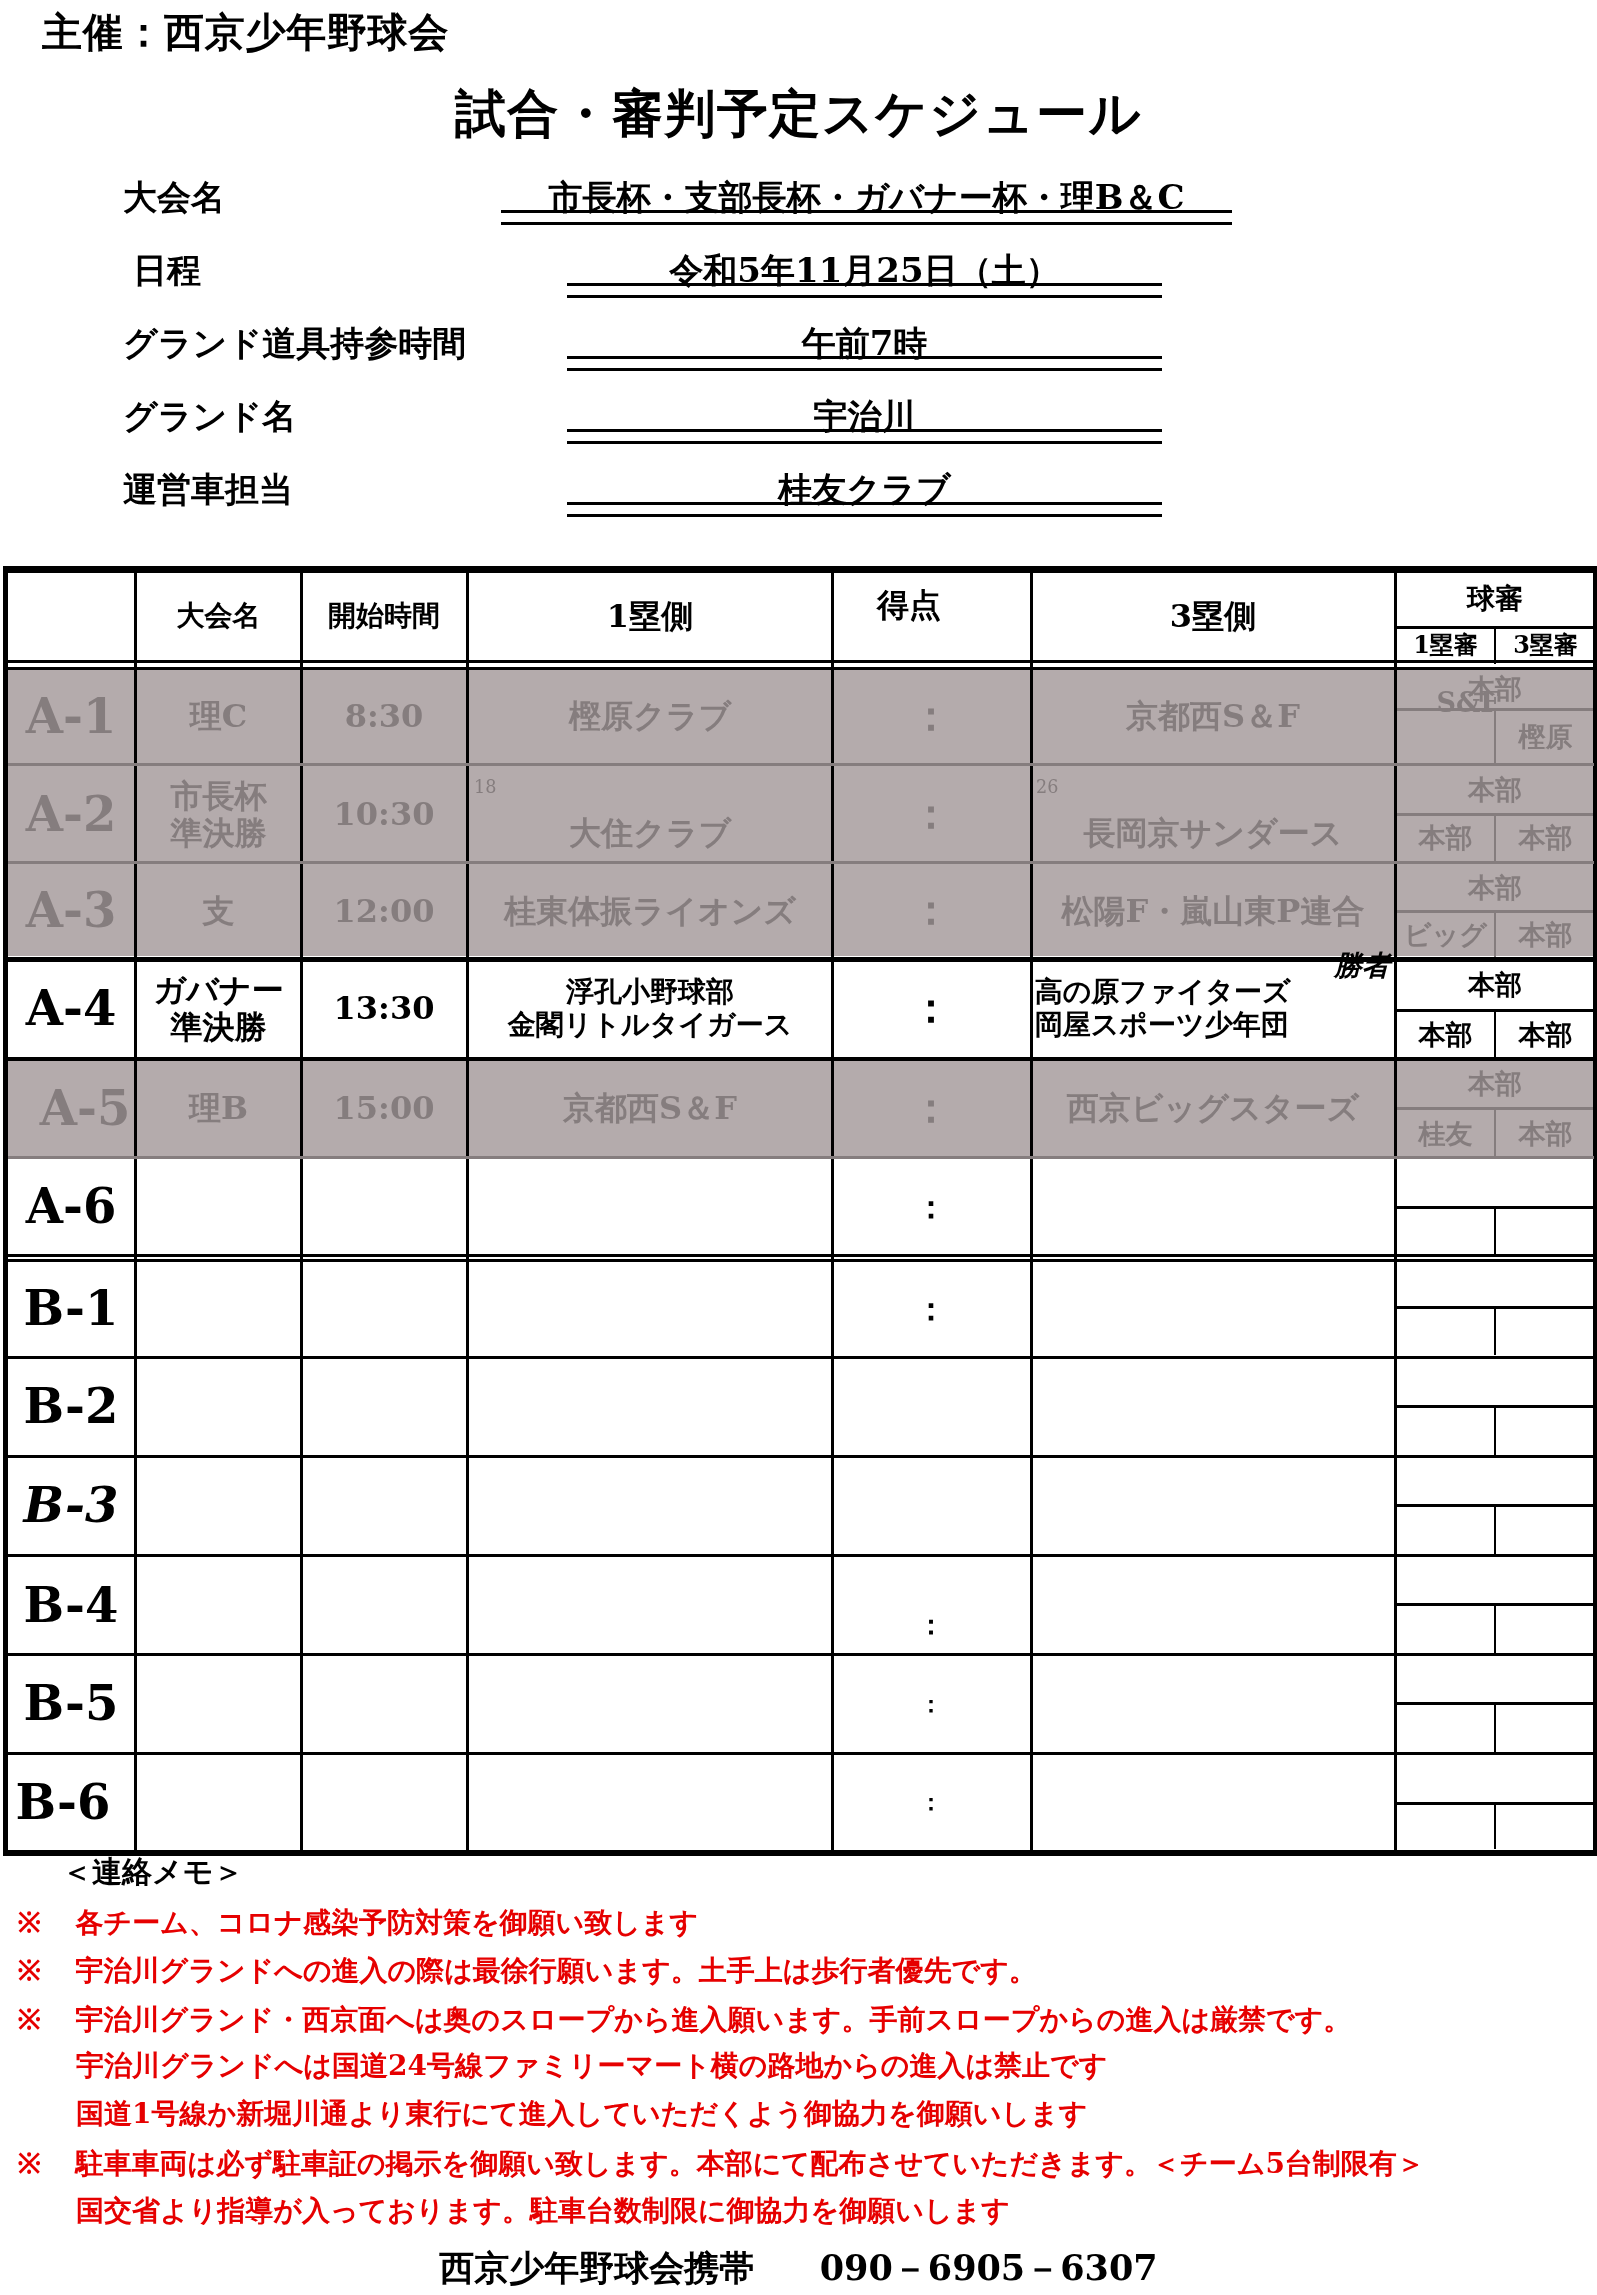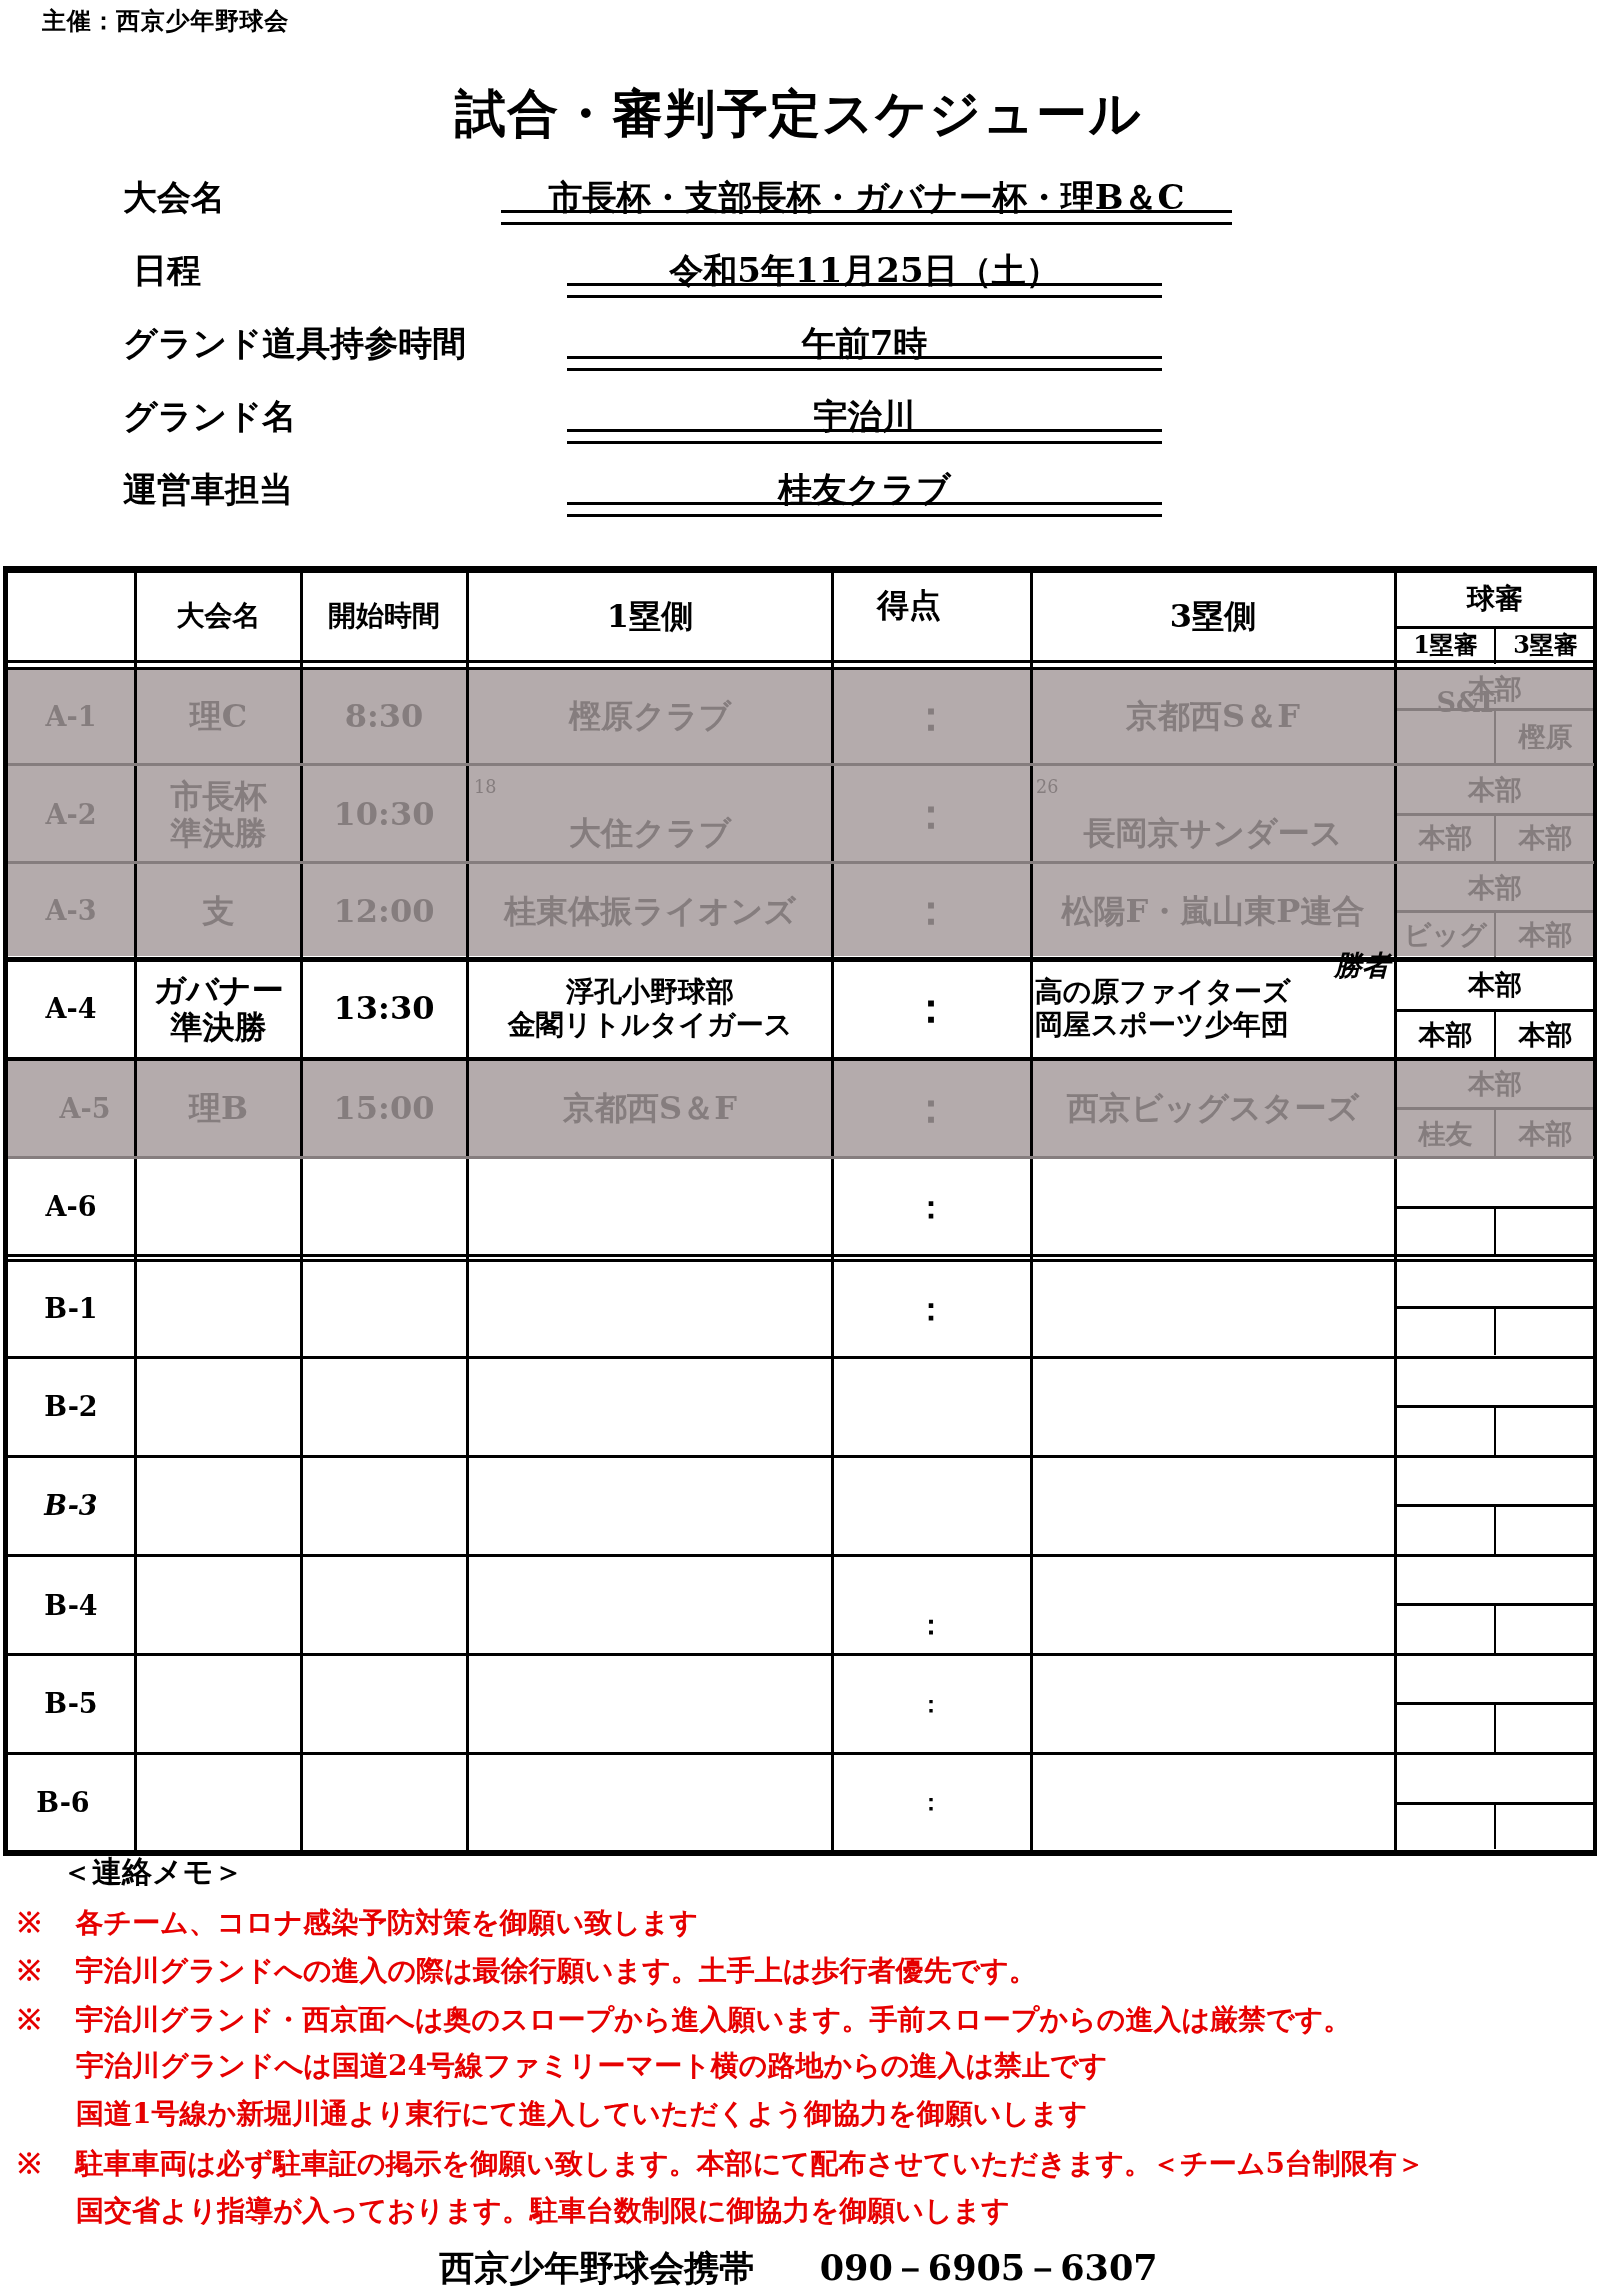--- a/index.html
+++ b/index.html
@@ -1,31 +1,31 @@
 <!DOCTYPE html>
 <html style="font-size:10.8px"><head>
 <meta charset="utf-8">
 <style>
   html, body { margin:0; padding:0; background:#ffffff; }
   body { width:1597px; height:2295px; position:relative; overflow:hidden;
          font-family:"DejaVu Serif", "Liberation Serif", serif; color:#000; }
   .abs { position:absolute; }
-  .organizer { left:42px; top:5.4px; font-size:24px; font-weight:bold; letter-spacing:0.7px; }
+  .organizer { left:42px; top:5.4px; font-size:40px; font-weight:bold; letter-spacing:0.7px; }
   .doc-title { left:0; width:1597px; top:80px; text-align:center; font-size:51px; font-weight:bold; letter-spacing:1.4px; }
   .info-label { left:123px; font-size:34px; font-weight:bold; }
   .info-value { text-align:center; font-size:34px; font-weight:bold; }
   .dbl-line { height:15px; border-top:3.4px solid #000; border-bottom:3.4px solid #000; box-sizing:border-box; }
   .grid-line { position:absolute; background:#000; }
   .cell { position:absolute; display:flex; align-items:center; justify-content:center; text-align:center;
           font-weight:bold; box-sizing:border-box; line-height:1.15; }
   .hdr { font-size:28px; }
   .hdr-big { font-size:32px; }
   .row-shade { position:absolute; background:#b4abac; }
   .dim { color:#857d7e; }
-  .gameid { font-size:27px; font-family:"DejaVu Serif", serif; }
+  .gameid { font-size:48px; font-family:"DejaVu Serif", serif; }
   .txt { font-size:32px; }
   .txt-sm { font-size:28px; }
   .ump { font-size:27px; }
   .colon { font-size:41px; }
   .seed { position:absolute; font-size:17.6px; font-weight:normal; }
 
   .memo-title { left:62px; top:1852px; font-size:30px; font-weight:bold; }
   .memo-line { left:17.6px; font-size:28px; font-weight:bold; color:#e60000; white-space:nowrap; }
   .memo-line .mark { display:inline-block; width:58px; }
   .memo-line.cont { left:76px; }

